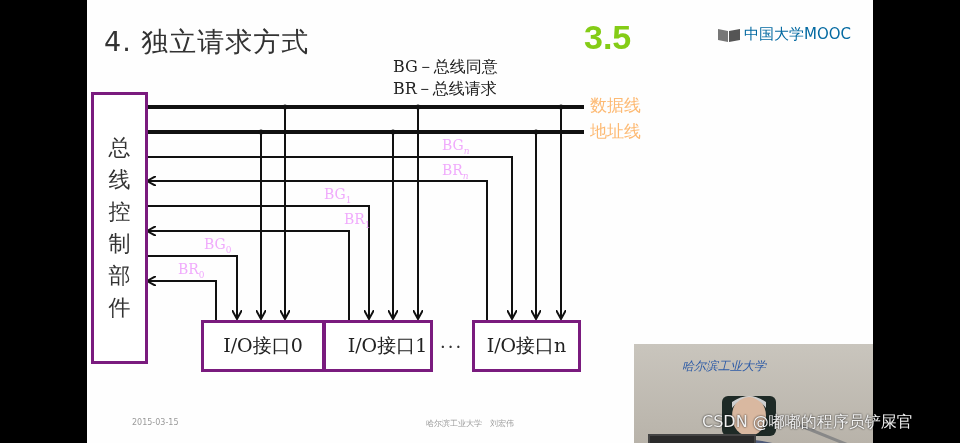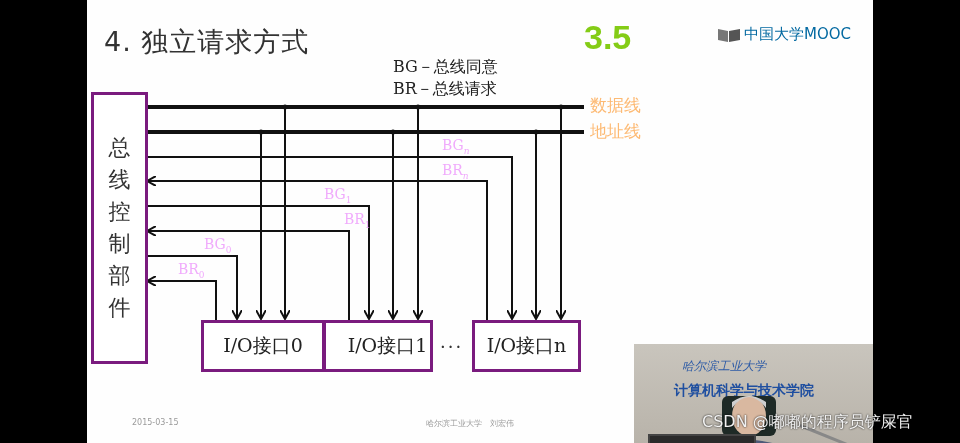--- a/index.html
+++ b/index.html
@@ -119,21 +119,20 @@
 <div class="io" style="left:472px; width:109px;">
   <span>I/O接口n</span>
 </div>
 
 <div class="footer" style="left:132px;">2015-03-15</div>
 <div class="footer" style="left:426px;">哈尔滨工业大学　刘宏伟</div>
 
 <div class="video">
   <div class="wall"></div>
   <div class="univ">哈尔滨工业大学</div>
-  <div class="dept">计算机科学与技术学院</div>
   <svg class="person" viewBox="0 0 90 100">
     <rect x="18" y="10" width="54" height="40" rx="6" fill="#1e2a26"></rect>
     <ellipse cx="45" cy="30" rx="17" ry="20" fill="#d9b8a0"></ellipse>
     <path d="M28 22 Q45 0 62 22 L62 16 Q45 4 28 16 Z" fill="#cfcfcf"></path>
     <path d="M5 100 L12 60 Q45 48 78 60 L86 100 Z" fill="#4e5a78"></path>
     <path d="M20 70 H70 M20 80 H70 M20 90 H70 M30 58 V100 M45 56 V100 M60 58 V100" stroke="#c9cde0" stroke-width="2"></path>
   </svg>
   <div class="laptop"></div>
   <div class="mic"></div>
 </div>

